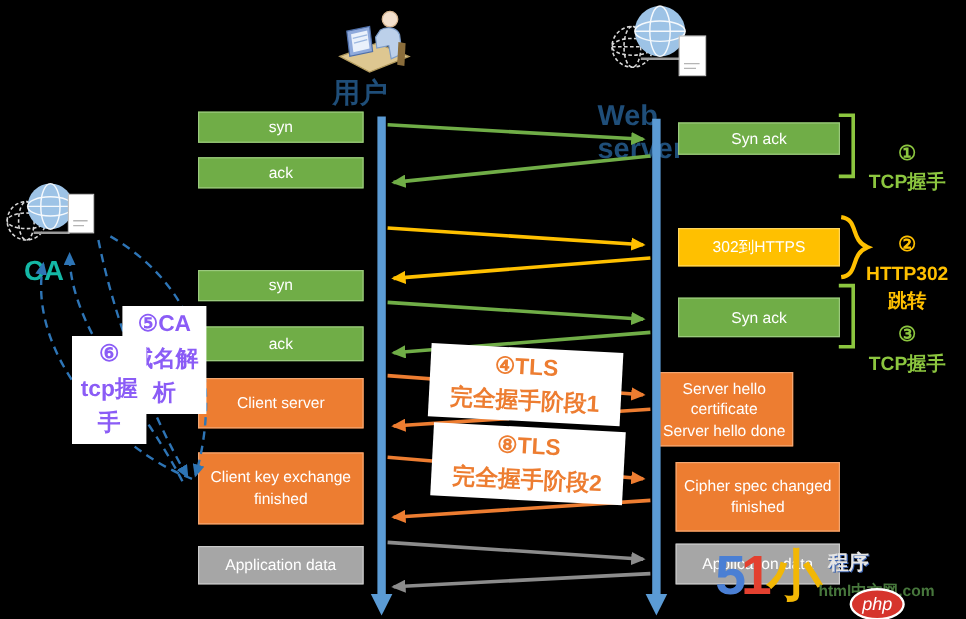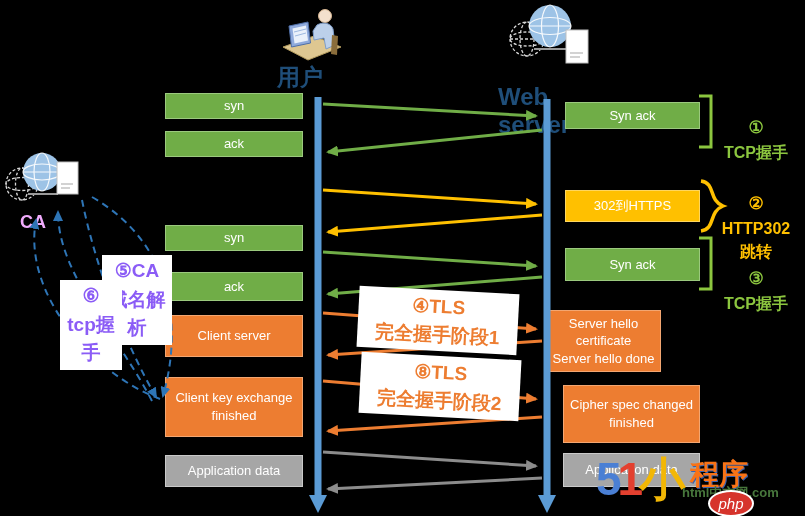--- a/index.html
+++ b/index.html
@@ -15,21 +15,21 @@
   }
   .green {background:#70AD47;border-color:#9bc97e;}
   .yellow{background:#FFC000;border-color:#ffd65e;}
   .orange{background:#ED7D31;border-color:#f3a671;}
   .gray  {background:#A6A6A6;border-color:#c9c9c9;}
   
   .hdr{position:absolute;color:#1F4E79;font-weight:bold;text-align:left;}
   .hdr-user{left:277px;top:62px;width:62px;font-size:23px;}
   .hdr-server{left:498px;top:71px;width:115px;font-size:24px;margin-top:12px;}
   
-  .ca-label{position:absolute;left:20px;top:212px;font-size:18px;font-weight:bold;color:#f0abfc;}
+  .ca-label{position:absolute;left:20px;top:212px;font-size:23px;font-weight:bold;color:#14b8a6;}
   
   .phase{
     position:absolute;background:#fff;color:#ED7D31;font-weight:bold;font-size:19px;
     text-align:center;white-space:pre-line;line-height:1.45;padding:3px 5px;
     transform:rotate(3deg);z-index:5;
   }
   
   .ca-step{
     position:absolute;background:#fff;color:#8b5cf6;font-weight:bold;font-size:19px;
     text-align:center;white-space:pre-line;line-height:1.5;padding:2px 3px;z-index:5;
@@ -41,21 +41,21 @@
   .anno .num{display:block;font-size:17px;}
   
   svg.overlay{position:absolute;left:0;top:0;z-index:3;}
   .iconbox{position:absolute;z-index:2;}
   
   .wm{position:absolute;left:586px;top:446px;width:215px;height:70px;z-index:10;}
   .wm-big{position:absolute;left:10px;top:10px;font-size:46px;font-weight:bold;letter-spacing:-4px;line-height:1;}
   .wm-c1{color:#4A7FD4;}
   .wm-c2{color:#E3402F;}
   .wm-c3{color:#F2B705;}
-  .wm-cx{position:absolute;left:104px;top:14px;font-size:29px;font-weight:bold;color:#f97316;line-height:1;text-shadow:1px 1px 0 #3a62b0;}
+  .wm-cx{position:absolute;left:104px;top:14px;font-size:17px;font-weight:bold;color:#e5e5e5;line-height:1;text-shadow:1px 1px 0 #3a62b0;}
   .wm-site{position:absolute;left:96px;top:38px;font-size:13px;font-weight:bold;color:#47773c;}
   .wm-php{
     position:absolute;left:122px;top:44px;width:46px;height:27px;background:#D6342C;
     border:2px solid #fff;border-radius:50%;color:#fff;font-weight:normal;font-style:italic;
     display:flex;align-items:center;justify-content:center;font-size:15px;box-sizing:border-box;
   }
 </style>
 </head>
 <body>
 

